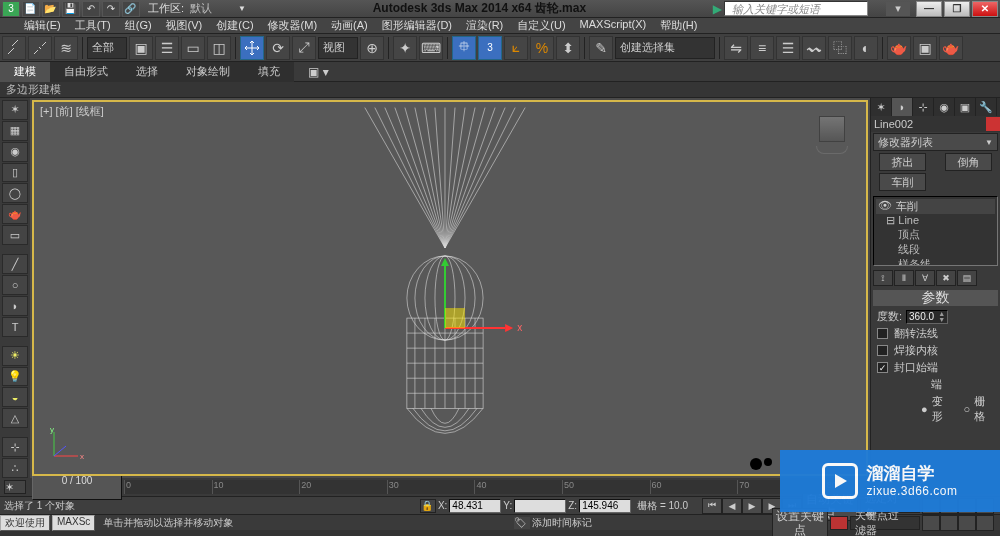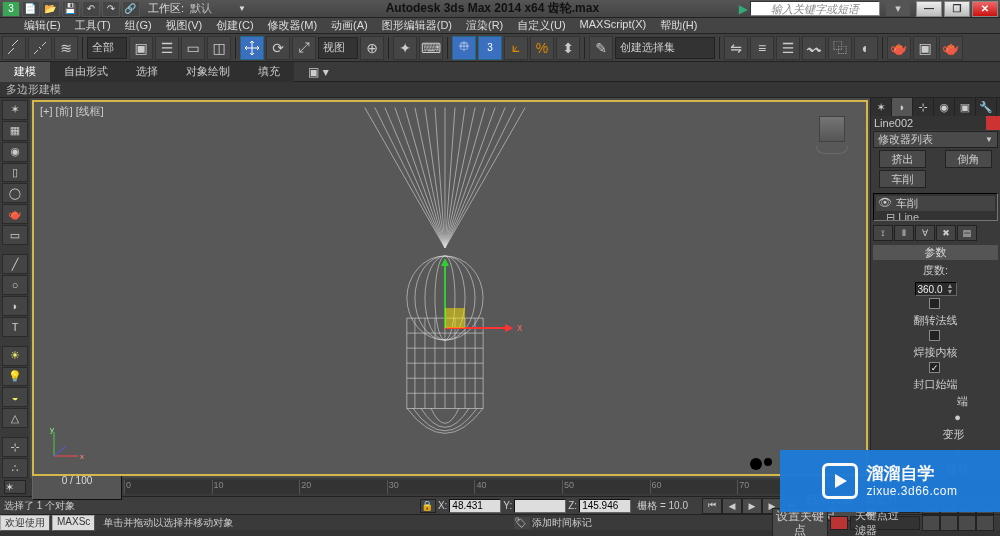--- a/index.html
+++ b/index.html
@@ -5,21 +5,21 @@
     * { margin: 0; padding: 0; box-sizing: border-box; font-family: "Microsoft YaHei", SimSun, sans-serif; user-select: none; }
     body { width: 1000px; height: 536px; background: #333; overflow: hidden; color: #ccc; font-size: 11px; position: relative; }
     
     
     .title-bar { height: 18px; background: linear-gradient(#555,#444); display: flex; align-items: center; border-bottom: 1px solid #222; }
     .title-left { display: flex; align-items: center; gap: 2px; padding-left: 2px; }
     .tb-icon { width: 18px; height: 16px; display: flex; align-items: center; justify-content: center; color: #ddd; font-size: 10px; border: 1px solid #555; background: #454545; }
     .workspace { display: flex; align-items: center; gap: 4px; margin-left: 6px; color: #ddd; font-size: 11px; }
     .ws-val { color: #bbb; padding: 0 14px 0 2px; border-right: 8px solid transparent; }
     .title-center { flex: 1; text-align: center; color: #111; font-size: 12px; font-weight: bold; }
-    .title-search { width: 130px; height: 15px; background: #fff; color: #888; font-style: italic; font-size: 11px; padding: 0 20px; margin-right: 6px; border: 1px inset #888; }
+    .title-search { width: 144px; height: 15px; background: #fff; color: #888; font-style: italic; font-size: 11px; padding: 0 7px; margin-right: 18px; border: 1px inset #888; }
     .title-q { width: 24px; height: 14px; background: #555; display: flex; align-items: center; justify-content: center; margin-right: 6px; }
     .win-ctrls { display: flex; gap: 2px; margin-right: 2px; }
     .win-btn { width: 26px; height: 16px; background: linear-gradient(#eee,#bbb); border: 1px solid #888; display: flex; align-items: center; justify-content: center; color: #333; font-weight: bold; font-size: 10px; }
     .win-btn.close { background: linear-gradient(#e66,#c11); color: #fff; }
 
     
     .menu-bar { height: 16px; background: #444; display: flex; align-items: flex-start; padding-left: 18px; gap: 2px; color: #ddd; font-size: 11px; border-bottom: 1px solid #222; }
     .menu-item { padding: 0 6px; white-space: nowrap; }
 
     
@@ -61,22 +61,22 @@
     .rp-row { height: 18px; background: #4a4a4a; color: #ccc; padding: 0 4px; display:flex; align-items:center; font-size:11px; border:1px solid #222; margin:1px 2px; }
     .rp-row.dd{justify-content:space-between;}
     .rp-row.dd:after{content:'▼';font-size:8px;}
     .rp-btns{display:flex;gap:19px;margin:1px 8px;}
     .rp-btns .rp-row{flex:1;justify-content:center;margin:0;}
     .rp-stack { margin: 4px 2px 2px; height: 70px; background: #333; border: 1px inset #222; color:#ccc; font-size:11px; padding:2px; overflow:hidden;}
     .rp-stack .hdr{background:#444;padding:0 2px;display:flex;gap:4px;}
     .rp-stack .item{padding-left:10px;color:#bbb;}
     .rp-mini{display:flex;gap:1px;padding:2px;}
     .rp-mini .m{width:20px;height:16px;background:#444;border:1px solid #222;font-size:9px;display:flex;align-items:center;justify-content:center;}
-    .rp-rollhdr{height:16px;background:#555;text-align:center;font-size:11px;color:#ddd;margin:2px;display:flex;align-items:center;justify-content:center;}
-    .rp-kv{display:flex;align-items:center;padding:1px 6px;font-size:11px;color:#ccc;gap:4px;flex-direction:column;}
+    .rp-rollhdr{height:16px;background:#555;text-align:center;font-size:14px;color:#ddd;margin:2px;display:flex;align-items:center;justify-content:center;}
+    .rp-kv{display:flex;align-items:center;padding:1px 6px;font-size:11px;color:#ccc;gap:4px;}
     .spin{display:flex;align-items:center;background:#2a2a2a;border:1px inset #111;padding:0 2px;width:42px;color:#eee;font-size:10px;}
     .spin .arr{margin-left:auto;font-size:7px;line-height:6px;color:#999;}
     .ckb{width:11px;height:11px;border:1px solid #888;background:#222;display:inline-flex;align-items:center;justify-content:center;font-size:9px;color:#eee;margin-right:2px;}
     .rp-sect{font-size:11px;color:#ccc;padding:2px 6px 0;}
 
     
     .timeline-wrap { height: 18px; background: #3a3a3a; display: flex; align-items:center; }
     .timeline-wrap .sel{width:30px;}
     .timeline-wrap .slider{width:90px;height:26px;background:#555;font-size:10px;text-align:center;color:#ddd;border:1px outset #666;margin:0 2px;}
     .timeline-wrap .tl{flex:1;height:14px;background:#333;position:relative;}

